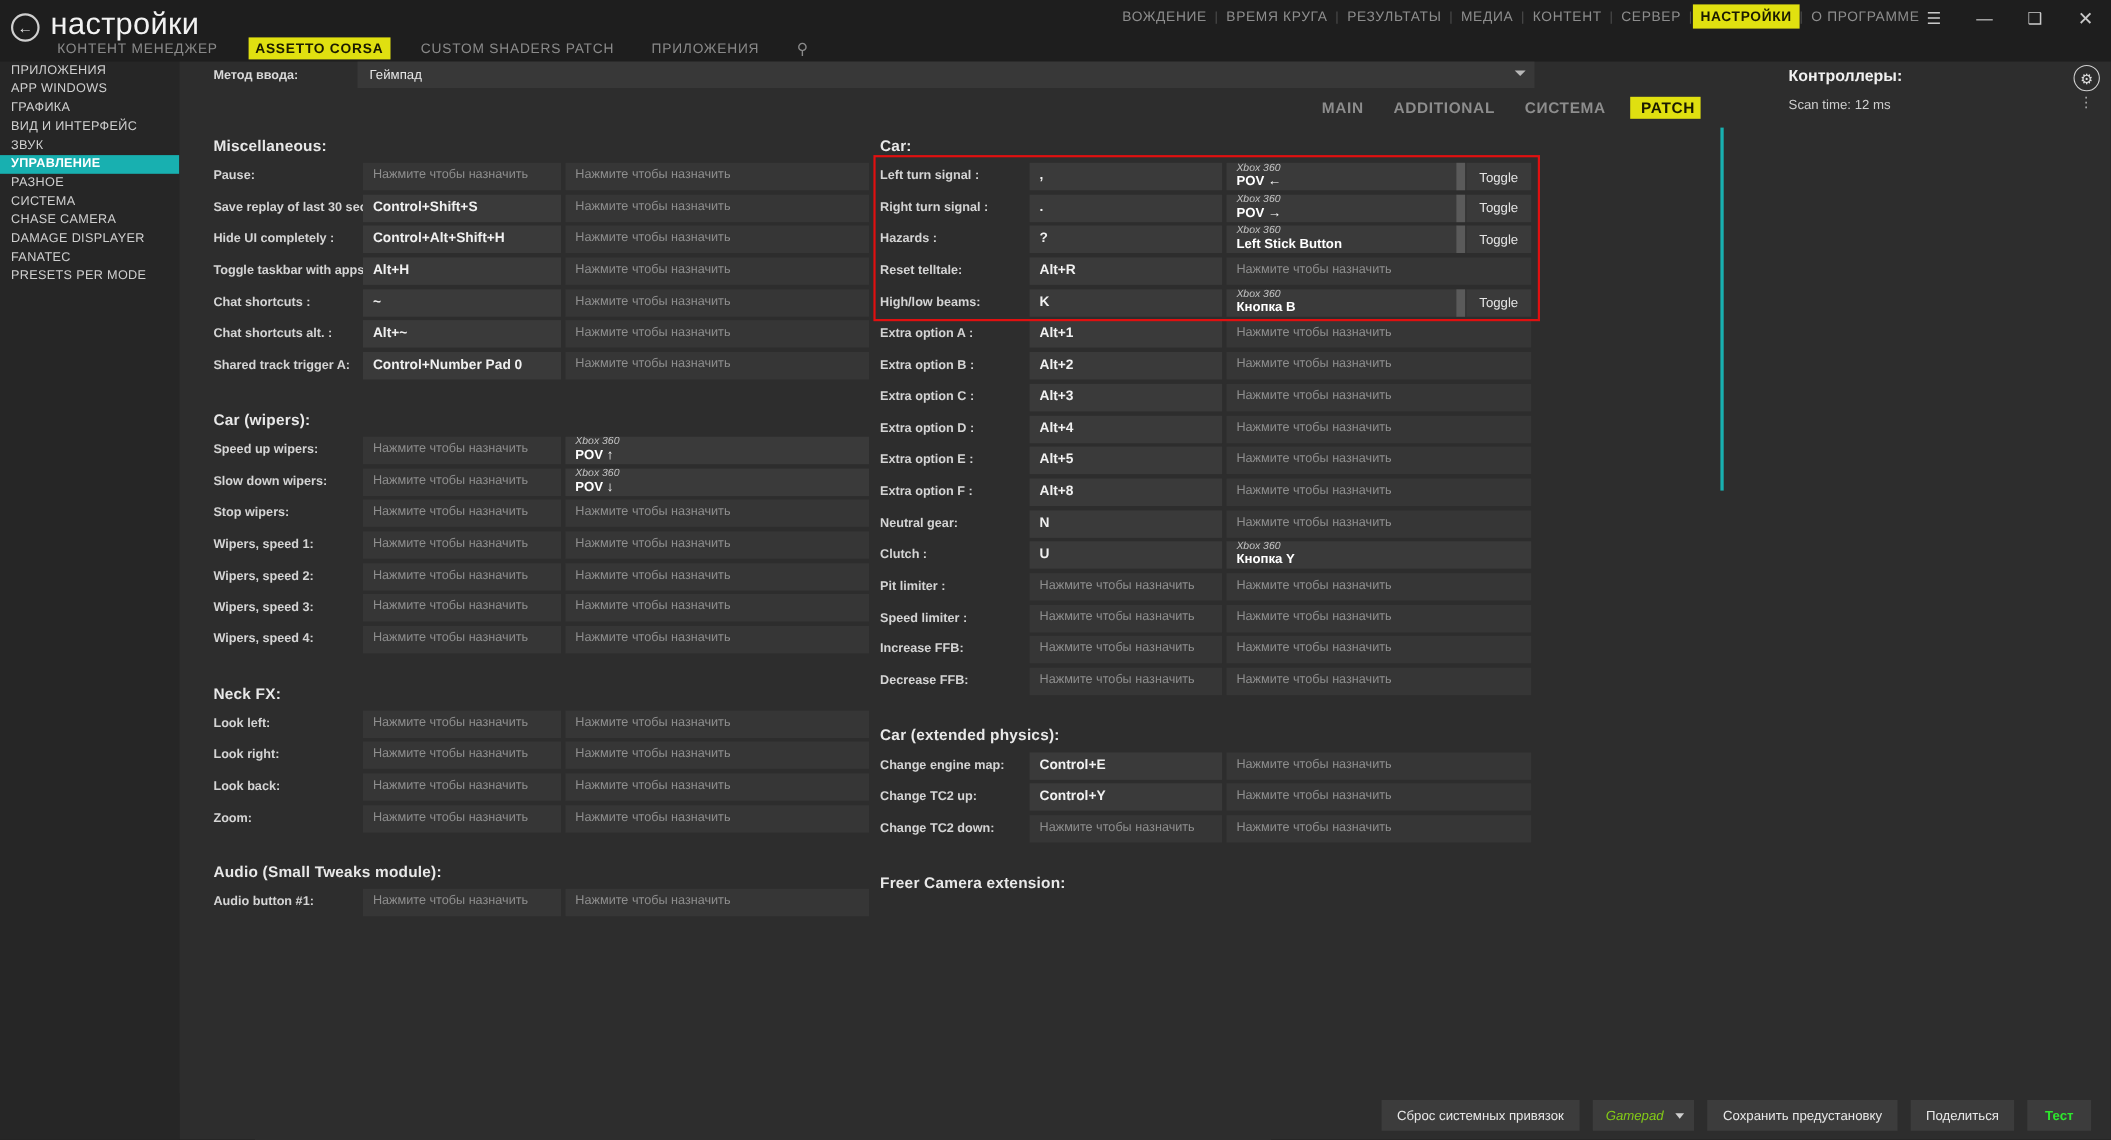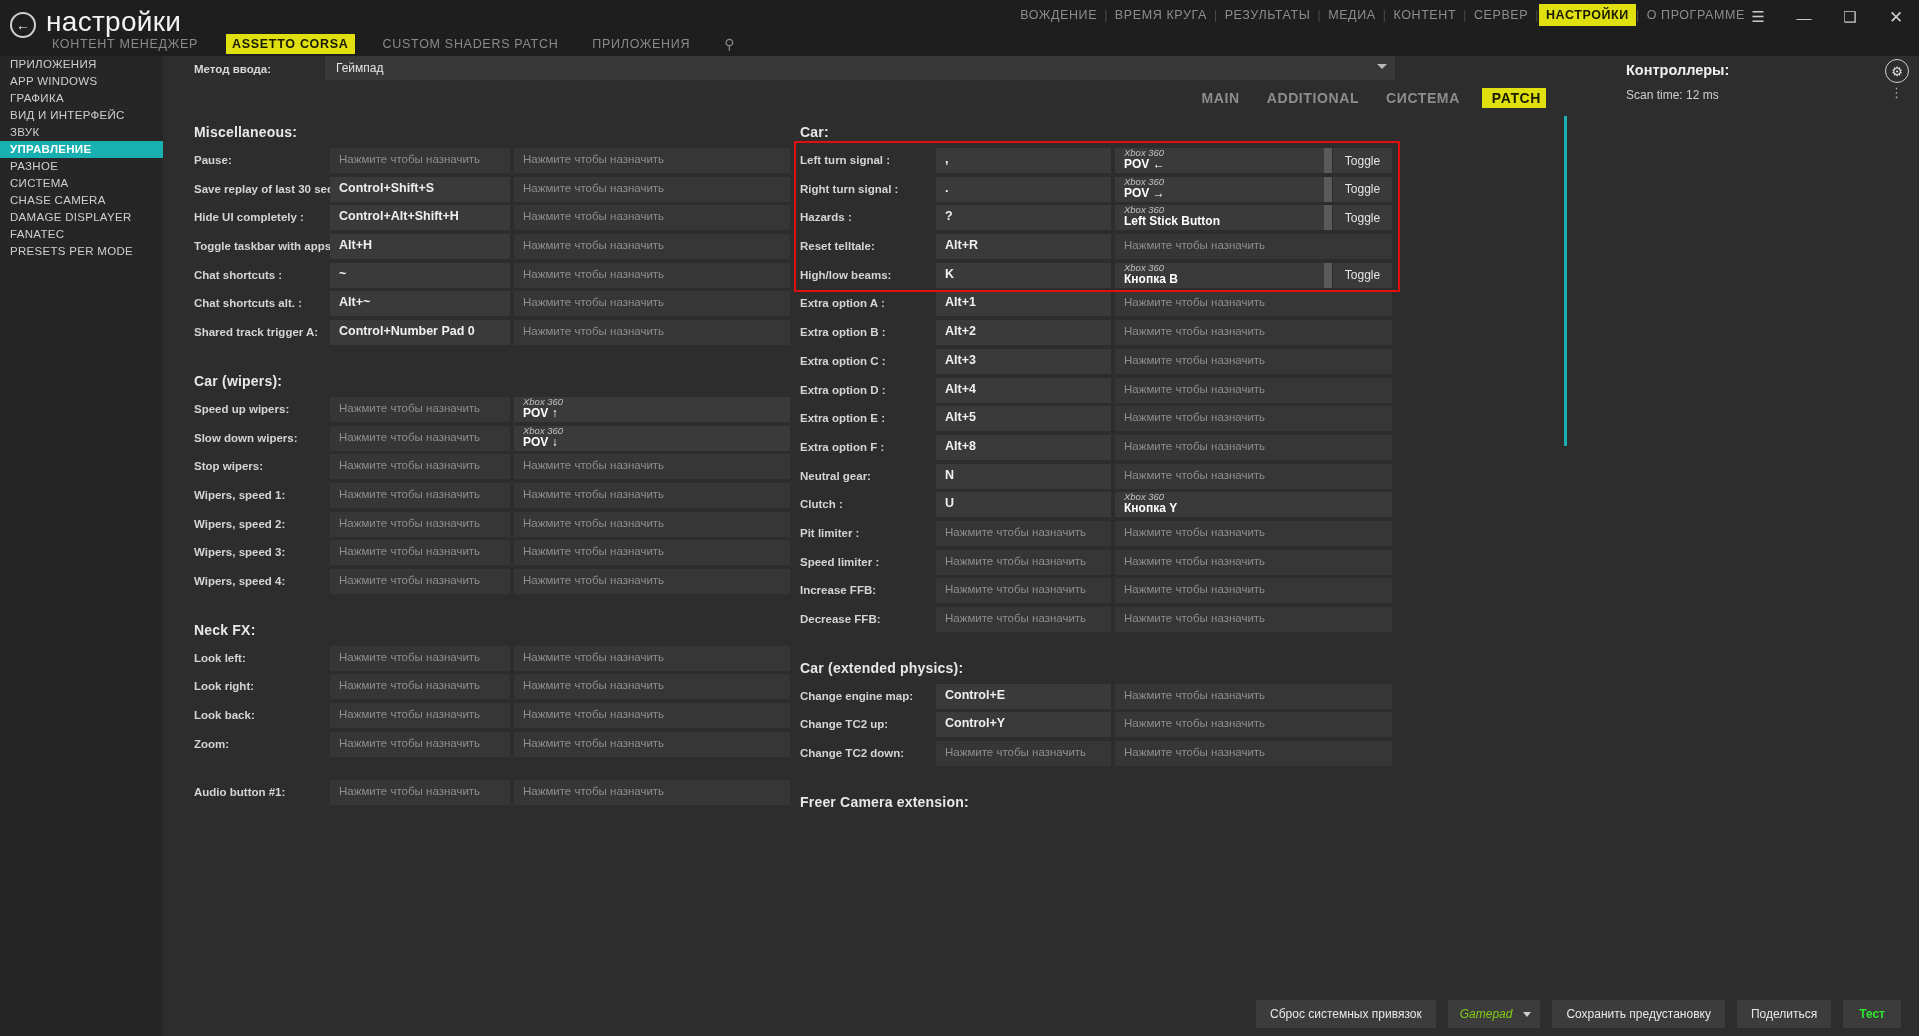--- a/index.html
+++ b/index.html
@@ -467,20 +467,21 @@
       <div class="row">
         <div class="row-label">Zoom:</div>
         <div class="cell k empty">
           <div class="placeholder">Нажмите чтобы назначить</div>
         </div>
         <div class="cell d empty">
           <div class="placeholder">Нажмите чтобы назначить</div>
         </div>
       </div>
       <div class="gap"></div>
+      <div class="group-title">Audio (Small Tweaks module):</div>
       <div class="row">
         <div class="row-label">Audio button #1:</div>
         <div class="cell k empty">
           <div class="placeholder">Нажмите чтобы назначить</div>
         </div>
         <div class="cell d empty">
           <div class="placeholder">Нажмите чтобы назначить</div>
         </div>
       </div>
     </div>

